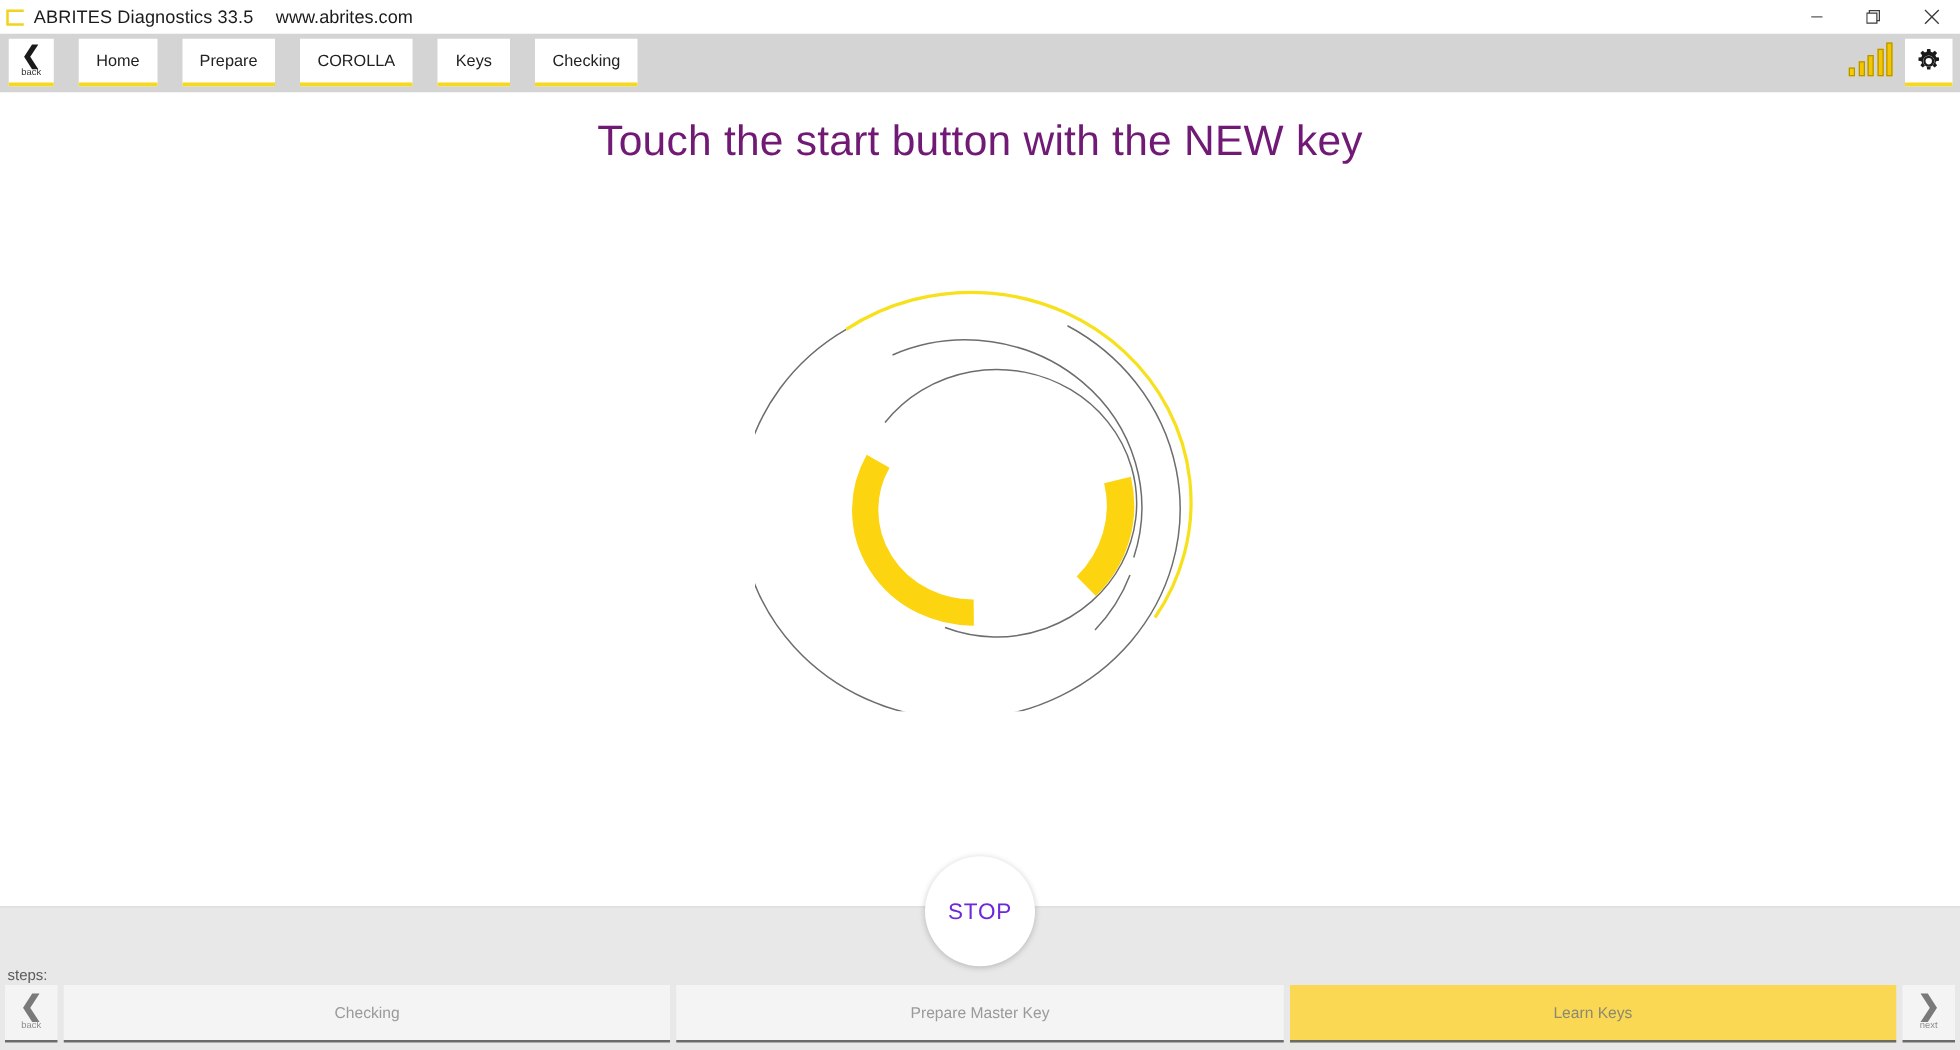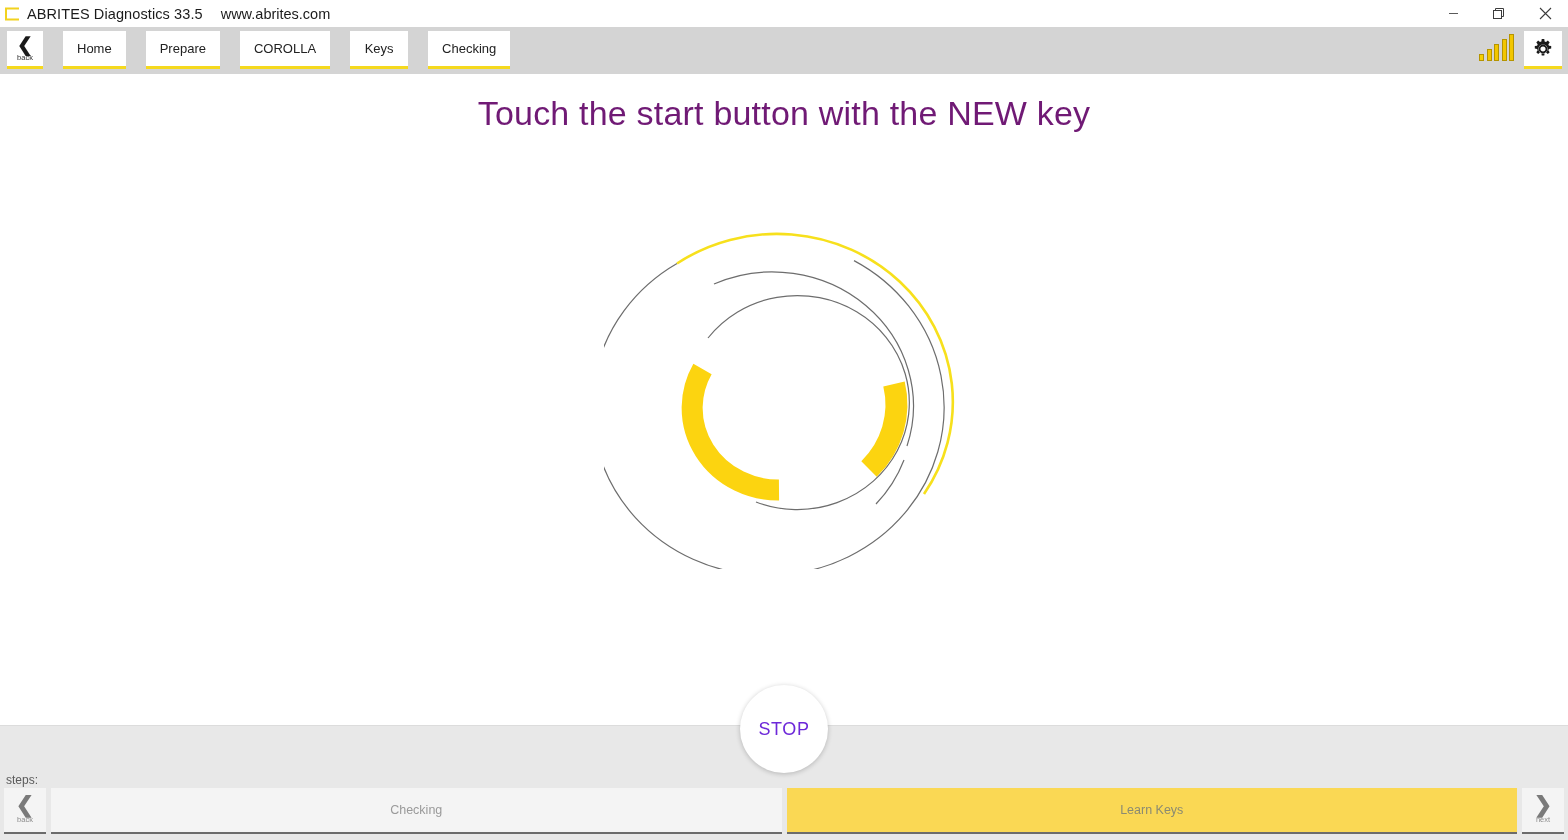--- a/index.html
+++ b/index.html
@@ -353,20 +353,23 @@
 
   <div class="steps-row">
     <div class="nav-btn">
       <span class="chev">❮</span>
       <span class="lbl">back</span>
     </div>
 
     <div class="step">
       <span>Checking</span>
     </div>
+    <div class="step">
+      <span>Prepare Master Key</span>
+    </div>
     <div class="step active">
       <span>Learn Keys</span>
     </div>
 
     <div class="nav-btn">
       <span class="chev">❯</span>
       <span class="lbl">next</span>
     </div>
   </div>
 </div>

